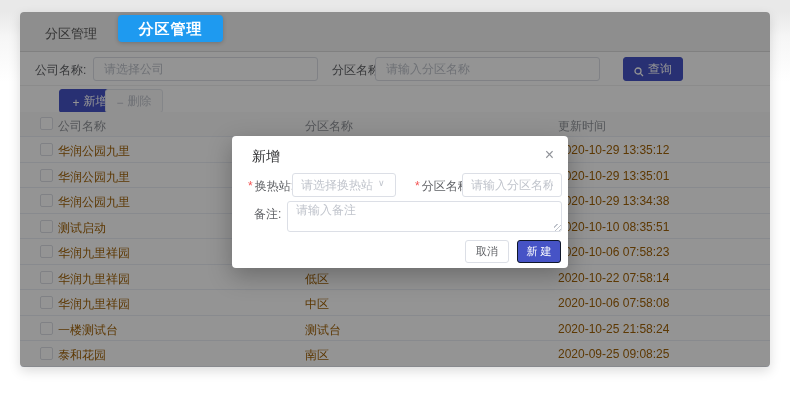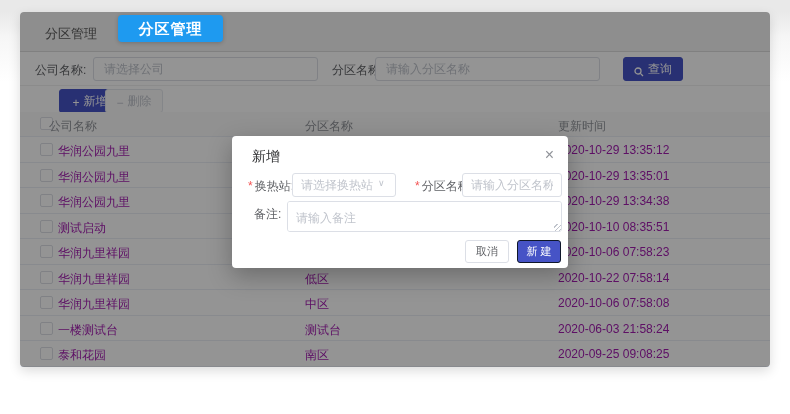--- a/index.html
+++ b/index.html
@@ -31,21 +31,21 @@
   .btn .bi { display:inline-block; vertical-align:-2px; margin-right:4px; }
   .btn-primary { background:#4653c6; color:#fff; border-color:#4653c6; }
   .btn-plain { background:#fff; color:#606266; border-color:#dcdfe6; }
   .btn-disabled { background:#fafafa; color:#c0c4cc; border-color:#e4e7ed; cursor:not-allowed; }
 
   
   .thead { position:absolute; left:0; top:100px; width:100%; height:25px; background:#fafafa;
            border-bottom:1px solid #ebeef5; font-size:12px; color:#909399; }
   .rows { position:absolute; left:0; top:125px; width:100%; }
   .trow { position:relative; width:100%; height:25.5px; border-bottom:1px solid #ebeef5;
-          font-size:12px; color:#a21caf; background:#fff; }
+          font-size:12px; color:#a16207; background:#fff; }
   .cell-check { position:absolute; left:20px; top:6px; width:13px; height:13px;
                 border:1px solid #dcdfe6; border-radius:2px; background:#fff; }
   .thead .cell-check { top:5px; }
   .cell-company { position:absolute; left:38px; top:6px; white-space:nowrap; }
   .cell-partition { position:absolute; left:285px; top:6px; white-space:nowrap; }
   .cell-time { position:absolute; left:538px; top:6px; white-space:nowrap; }
   .thead .hc { position:absolute; top:6px; }
 
   
   .overlay { position:absolute; left:0; top:0; width:100%; height:100%;
@@ -58,21 +58,21 @@
   .modal-close { position:absolute; right:14px; top:9px; font-size:16px; color:#909399; cursor:pointer;
                  line-height:20px; }
   .req { color:#f45454; margin-right:2px; font-size:12px; }
   .mlabel { position:absolute; top:42px; color:#606266; white-space:nowrap; }
   .mfield { position:absolute; top:37px; height:24px; border:1px solid #dcdfe6; border-radius:3px;
             background:#fff; font-size:12px; color:#606266; padding:0 8px; outline:none; }
   .mfield::placeholder, .mtextarea::placeholder { color:#c0c4cc; }
   .chev { position:absolute; left:146px; top:42px; font-size:9px; color:#c0c4cc; pointer-events:none; }
   .mtextarea { position:absolute; left:55px; top:65px; width:275px; height:31px;
                border:1px solid #dcdfe6; border-radius:3px; font-size:12px; color:#701a75;
-               padding:8px 8px; resize:none; outline:none;
+               padding:0 8px; resize:none; outline:none;
                font-family:"Liberation Sans","DejaVu Sans",sans-serif; }
   .resize-grip { position:absolute; left:322px; top:88px; width:7px; height:7px;
                  background:repeating-linear-gradient(135deg,transparent 0 2px,#c0c4cc 2px 3px);
                  cursor:nwse-resize; }
   .mbtn { position:absolute; top:104px; width:44px; height:23px; border-radius:3px; font-size:11px;
           line-height:21px; text-align:center; cursor:pointer; }
   .mbtn-cancel { left:233px; background:#fff; border:1px solid #dcdfe6; color:#606266; }
   .mbtn-ok { left:285px; background:#4653c6; border:1px solid #0f172a; color:#fff; }
 
   
@@ -109,21 +109,21 @@
 
   <button class="btn btn-primary" style="left:15px; top:77px; width:62px;margin-left:24px;">
     <span class="bi">+</span><span>新增</span>
   </button>
   <button class="btn btn-disabled" style="left:85px; top:77px; width:58px;">
     <span class="bi">−</span><span>删除</span>
   </button>
 
   <div class="thead">
     <span class="cell-check"></span>
-    <span class="hc" style="left:29px;">公司名称</span>
+    <span class="hc" style="left:38px;">公司名称</span>
     <span class="hc" style="left:285px;">分区名称</span>
     <span class="hc" style="left:538px;">更新时间</span>
   </div>
 
   <div class="rows">
   <div class="trow">
     <span class="cell-check"></span>
     <span class="cell-company">华润公园九里</span>
     <span class="cell-partition"></span>
     <span class="cell-time">2020-10-29 13:35:12</span>
@@ -168,21 +168,21 @@
     <span class="cell-check"></span>
     <span class="cell-company">华润九里祥园</span>
     <span class="cell-partition">中区</span>
     <span class="cell-time">2020-10-06 07:58:08</span>
   </div>
 
   <div class="trow">
     <span class="cell-check"></span>
     <span class="cell-company">一楼测试台</span>
     <span class="cell-partition">测试台</span>
-    <span class="cell-time">2020-06-03 21:58:24</span>
+    <span class="cell-time">2020-10-25 21:58:24</span>
   </div>
 
   <div class="trow">
     <span class="cell-check"></span>
     <span class="cell-company">泰和花园</span>
     <span class="cell-partition">南区</span>
     <span class="cell-time">2020-09-25 09:08:25</span>
   </div>
 </div>
 

